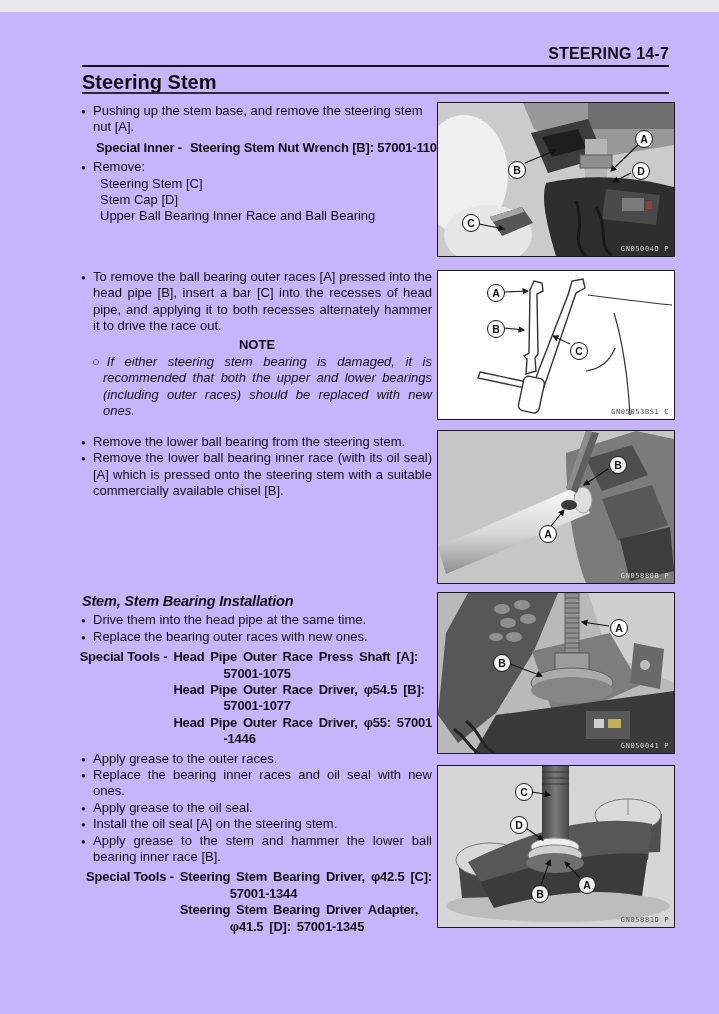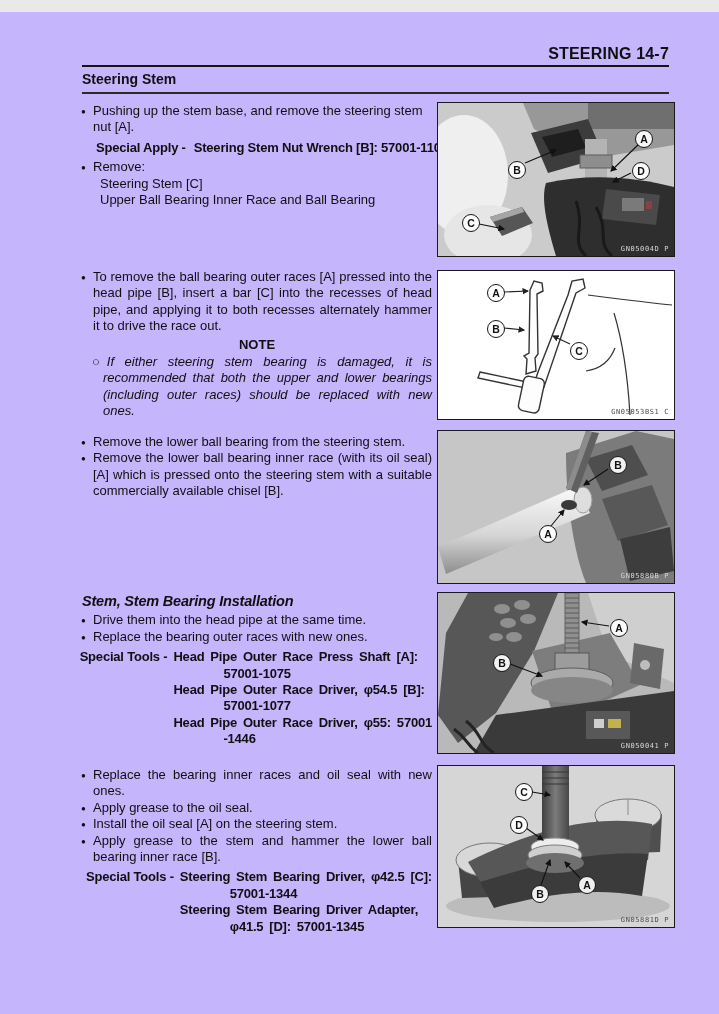--- a/index.html
+++ b/index.html
@@ -6,21 +6,21 @@
   .page {
     position:relative; width:719px; height:1014px; margin:12px auto;
     background:#c4b5fd; overflow:hidden;
     font-family:"Liberation Sans", sans-serif; color:#101010;
   }
   .hdr {
     position:absolute; top:33px; right:50px;
     font-size:16px; font-weight:bold; letter-spacing:.2px;
   }
   .rule1 { position:absolute; left:82px; right:50px; top:53px; height:2px; background:#141414; }
-  .sect  { position:absolute; left:82px; top:59px; font-size:14px; font-weight:bold; }
+  .sect  { position:absolute; left:82px; top:59px; font-size:20px; font-weight:bold; }
   .rule2 { position:absolute; left:82px; right:50px; top:80px; height:2px; background:#2b2b2b; }
 
   .block { position:absolute; left:82px; width:350px; font-size:13px; line-height:16.4px; }
   #blk1 { top:91px; }
   #blk2 { top:257px; }
   #blk3 { top:422px; }
   #blk4 { top:581px; }
   #blk5 { top:755px; }
 
   .bullet { position:relative; padding-left:11px; }
@@ -64,24 +64,25 @@
 <div class="page">
 
   <div class="hdr">STEERING 14-7</div>
   <div class="rule1"></div>
   <div class="sect">Steering Stem</div>
   <div class="rule2"></div>
 
   <div class="block" id="blk1">
     <div class="bullet">Pushing up the stem base, and remove the steering stem nut [A].</div>
     <div class="sptool">
-      <span class="lbl">Special Apply -</span><span>Steering Stem Nut Wrench [B]: 57001-1100</span>
+      <span class="lbl">Special Inner -</span><span>Steering Stem Nut Wrench [B]: 57001-1100</span>
     </div>
     <div class="bullet">Remove:</div>
     <div class="subitem">Steering Stem [C]</div>
+    <div class="subitem">Stem Cap [D]</div>
     <div class="subitem">Upper Ball Bearing Inner Race and Ball Bearing</div>
   </div>
 
   <div class="block" id="blk3">
     <div class="bullet">Remove the lower ball bearing from the steering stem.</div>
     <div class="bullet just">Remove the lower ball bearing inner race (with its oil seal) [A] which is pressed onto the steering stem with a suitable commercially available chisel [B].</div>
   </div>
 
   <div class="block" id="blk2">
     <div class="bullet just">To remove the ball bearing outer races [A] pressed into the head pipe [B], insert a bar [C] into the recesses of head pipe, and applying it to both recesses alternately hammer it to drive the race out.</div>
@@ -103,20 +104,21 @@
         <span class="st-entry">
           <div class="st-l1">Head Pipe Outer Race Driver, φ54.5 [B]:</div>
           <div class="st-l2">57001-1077</div>
         </span>
         <span class="st-entry">
           <div class="st-l1">Head Pipe Outer Race Driver, φ55: 57001</div>
           <div class="st-l2">-1446</div>
         </span>
       </span>
     </div>
+    <div class="bullet">Apply grease to the outer races.</div>
   </div>
 
   <div class="block" id="blk5">
     <div class="bullet just">Replace the bearing inner races and oil seal with new ones.</div>
     <div class="bullet">Apply grease to the oil seal.</div>
     <div class="bullet">Install the oil seal [A] on the steering stem.</div>
     <div class="bullet just">Apply grease to the stem and hammer the lower ball bearing inner race [B].</div>
     <div class="sptools">
       <span class="lbl">Special Tools -</span>
       <span>

